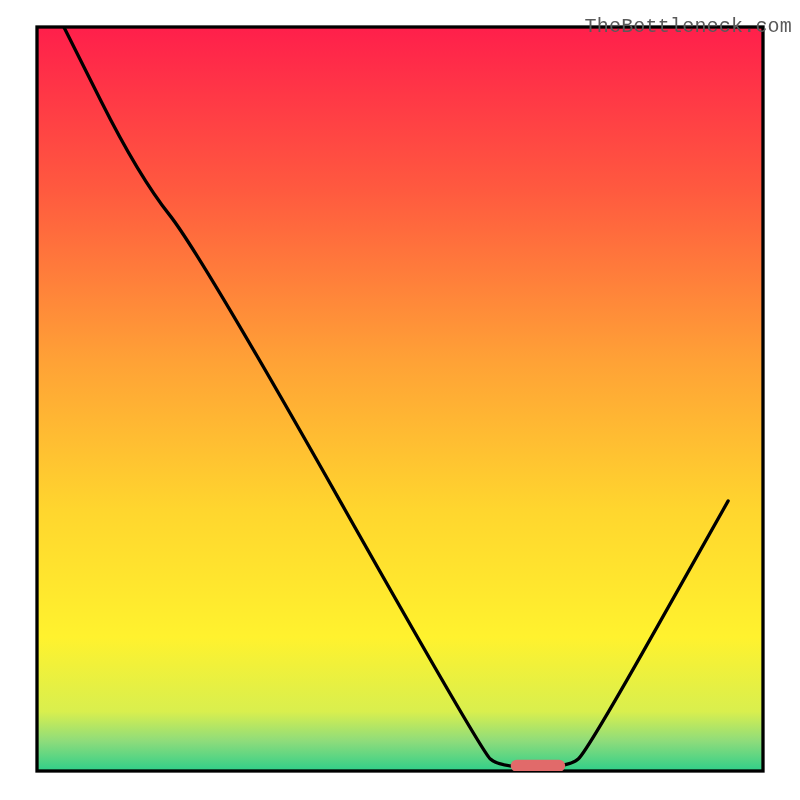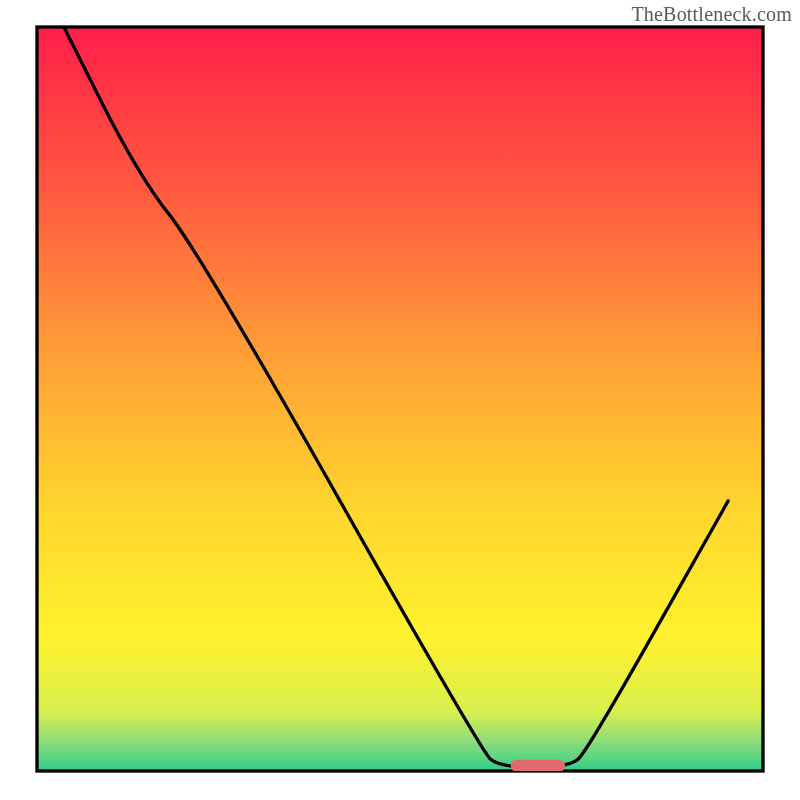--- a/index.html
+++ b/index.html
@@ -11,23 +11,23 @@
     overflow: hidden;
   }
   .frame {
     position: relative;
     width: 800px;
     height: 800px;
     box-sizing: border-box;
   }
   .watermark {
     position: absolute;
-    top: 3px;
+    top: 15px;
     right: 8px;
-    font-family: Liberation Serif, serif;
+    font-family: Liberation Mono, monospace;
     font-size: 20px;
     color: #5a5a5a;
     font-weight: 500;
     letter-spacing: 0.2px;
   }
   svg {
     display: block;
   }
 </style>
 </head>

